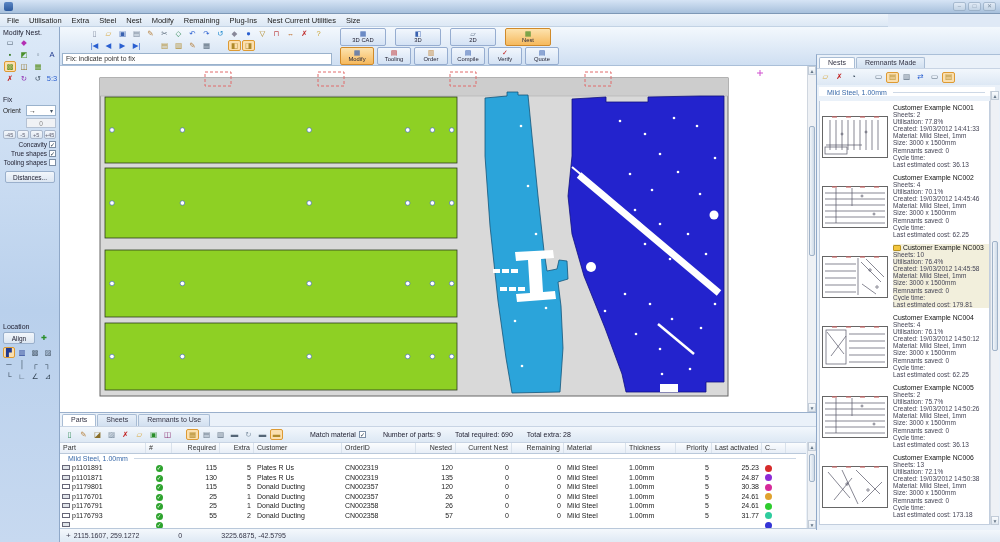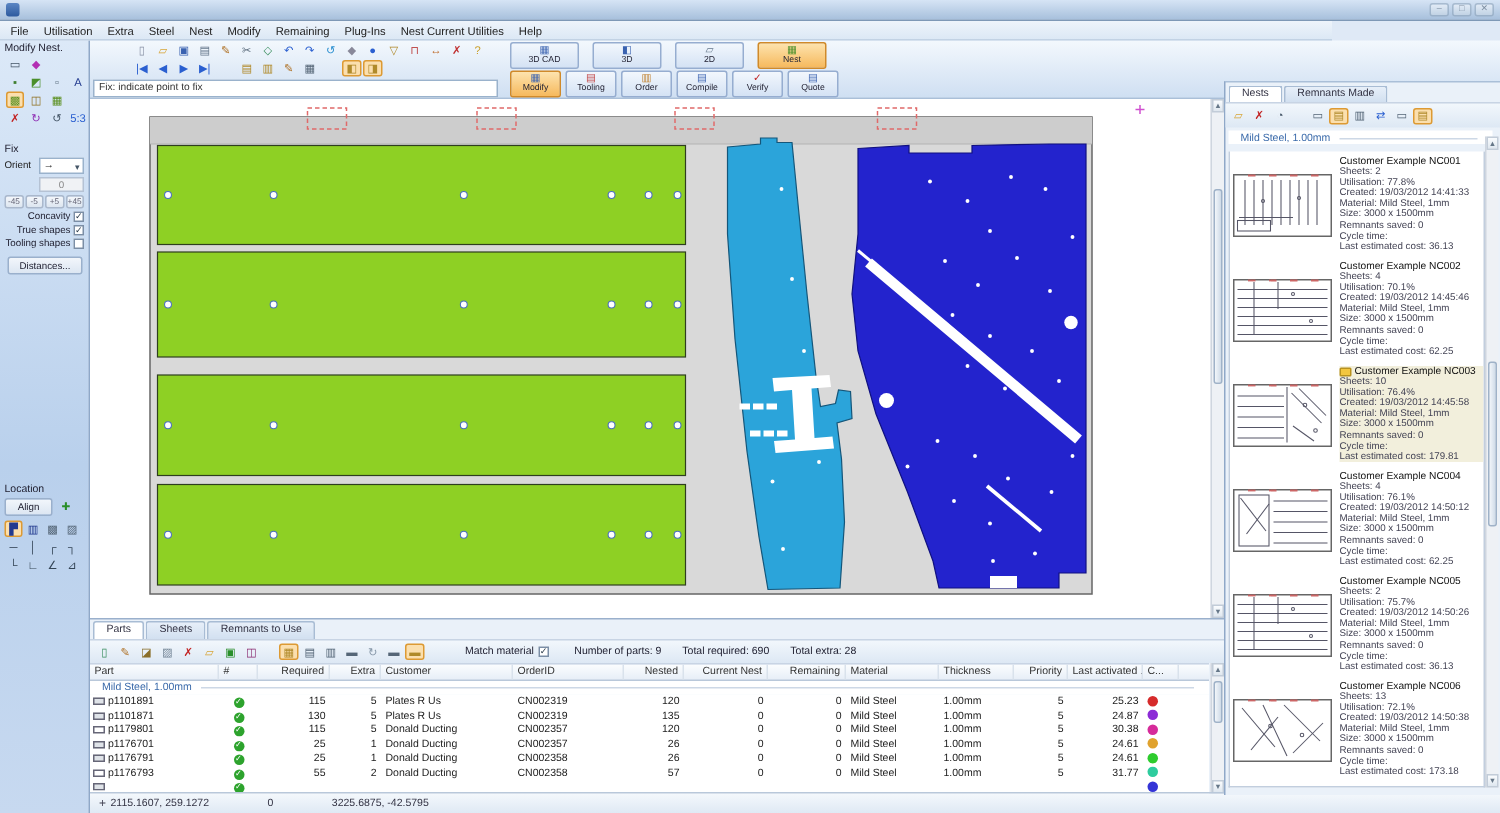--- a/index.html
+++ b/index.html
@@ -131,21 +131,21 @@
 <div id="menubar">
     <span class="mi">File</span>
     <span class="mi">Utilisation</span>
     <span class="mi">Extra</span>
     <span class="mi">Steel</span>
     <span class="mi">Nest</span>
     <span class="mi">Modify</span>
     <span class="mi">Remaining</span>
     <span class="mi">Plug-Ins</span>
     <span class="mi">Nest Current Utilities</span>
-    <span class="mi">Help</span>
+    <span class="mi">Size</span>
   </div>
 
 <div id="sidebar">
   <div class="sb-title">Modify Nest.</div>
   <div class="sirow">
       <span class="sicon">
         <i style="color: rgb(68, 85, 102);">▭</i>
       </span>
       <span class="sicon">
         <i style="color: rgb(179, 47, 179);">◆</i>

